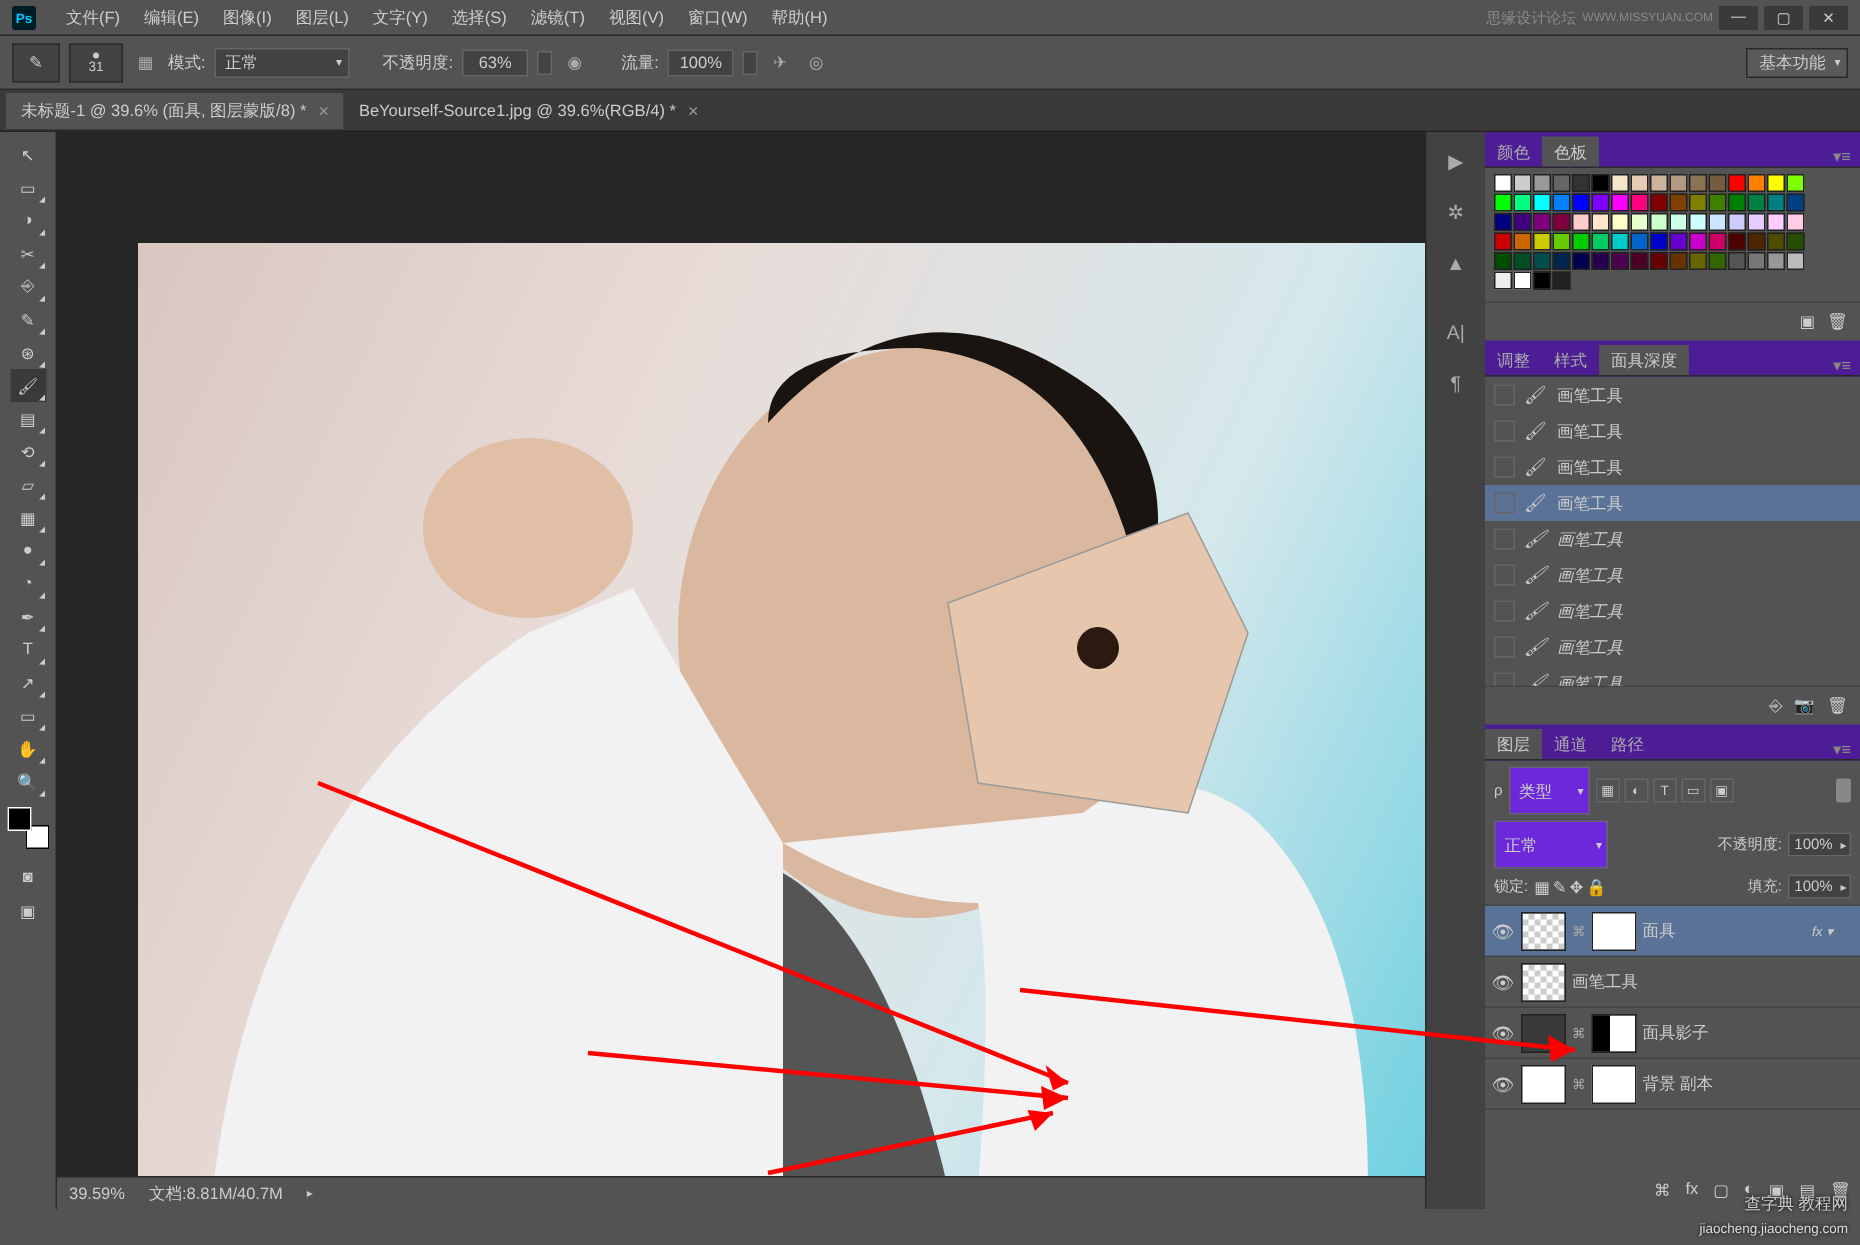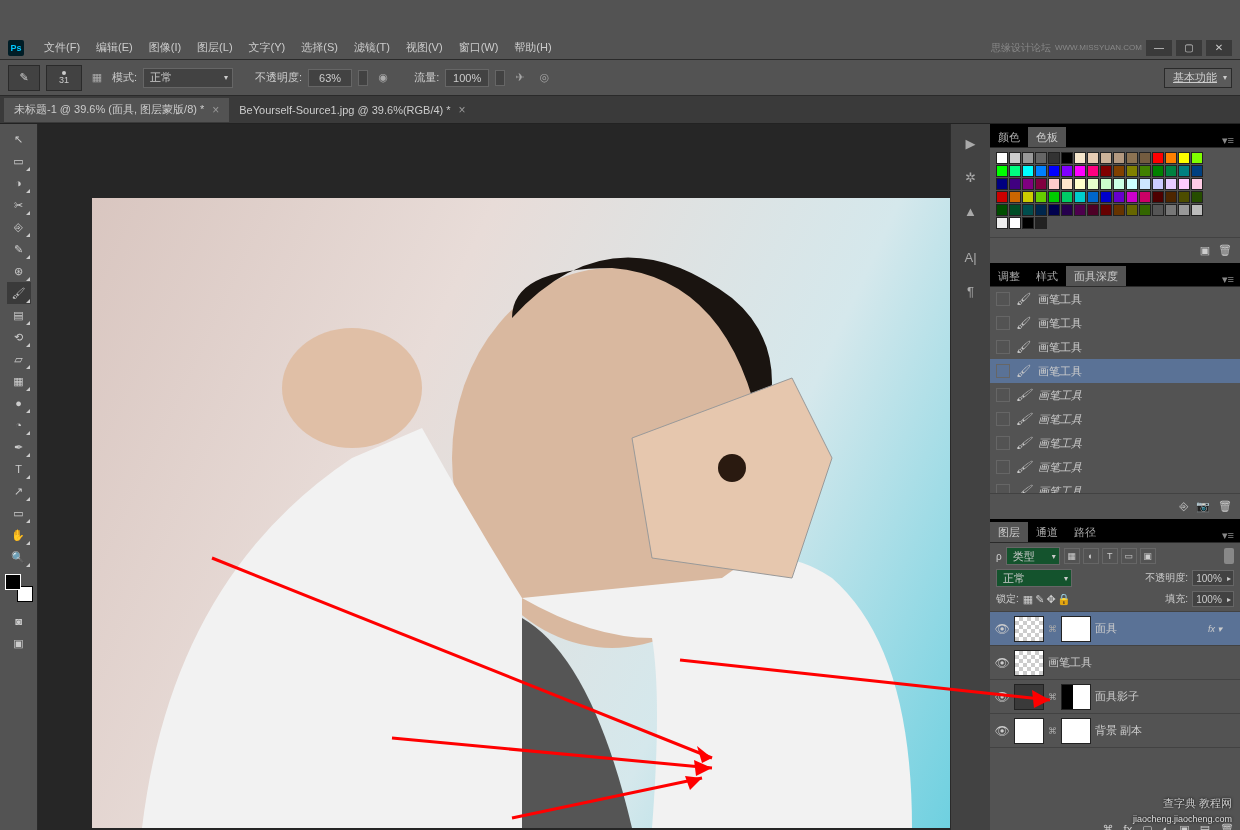--- a/index.html
+++ b/index.html
@@ -1,33 +1,33 @@
 <!DOCTYPE html>
 <html><head>
 <meta charset="utf-8">
 <style>
 * { margin: 0; padding: 0; box-sizing: border-box; font-family: "Microsoft YaHei", Tahoma, sans-serif; font-size: 11px; color: #ccc; user-select: none; }
 body { background: #535353; width: 1240px; height: 830px; overflow: hidden; position: relative; }
-.menubar { height: 24px; background: #535353; display: flex; align-items: center; padding: 0 8px; border-bottom: 1px solid #2a2a2a; margin-top: 36px; }
+.menubar { height: 24px; background: #535353; display: flex; align-items: center; padding: 0 8px; border-bottom: 1px solid #2a2a2a; }
 .ps-logo { width: 16px; height: 16px; background: #001d26; border-radius: 2px; display: flex; align-items: center; justify-content: center; color: #00c8ff; font-weight: bold; font-size: 9px; margin-right: 12px; }
 .menu-item { padding: 0 8px; cursor: pointer; }
 .menubar-right { margin-left: auto; display: flex; align-items: center; gap: 4px; }
 .watermark-text { font-size: 10px; color: #888; }
 .win-btn { width: 26px; height: 16px; background: #3a3a3a; display: flex; align-items: center; justify-content: center; cursor: pointer; font-size: 10px; }
 .optionsbar { height: 36px; background: #535353; display: flex; align-items: center; padding: 0 8px; border-bottom: 1px solid #2a2a2a; gap: 6px; }
 .ob-tool { width: 32px; height: 26px; background: #424242; border: 1px solid #2a2a2a; display: flex; align-items: center; justify-content: center; }
 .ob-brush-preview { width: 36px; height: 26px; background: #424242; border: 1px solid #2a2a2a; display: flex; flex-direction: column; align-items: center; justify-content: center; position: relative; }
 .brush-dot { width: 4px; height: 4px; background: #ccc; border-radius: 50%; }
 .brush-num { font-size: 9px; }
 .ob-label { white-space: nowrap; }
 .ob-select { height: 20px; background: #424242; border: 1px solid #666; padding: 0 18px 0 6px; display: flex; align-items: center; position: relative; }
 .ob-select::after { content: "▾"; position: absolute; right: 4px; font-size: 8px; }
 .ob-pct { width: 44px; height: 18px; background: #424242; border: 1px solid #666; display: flex; align-items: center; justify-content: center; }
 .ob-icon { width: 18px; height: 18px; display: flex; align-items: center; justify-content: center; color: #aaa; }
-.optionsbar-right { margin-left: auto; text-decoration: underline; }
+.optionsbar-right { margin-left: auto; }
 .ob-btn { height: 20px; background: #5a5a5a; border: 1px solid #2a2a2a; padding: 0 14px 0 8px; display: flex; align-items: center; position: relative; }
 .ob-btn::after { content: "▾"; position: absolute; right: 4px; font-size: 8px; }
 .tabbar { height: 28px; background: #3a3a3a; display: flex; align-items: center; padding-left: 4px; border-bottom: 1px solid #222; }
 .doc-tab { height: 24px; padding: 0 10px; display: flex; align-items: center; gap: 8px; cursor: pointer; }
 .doc-tab.active { background: #535353; }
 .doc-tab.inactive { background: #3a3a3a; color: #999; }
 .tab-close { font-size: 12px; color: #999; }
 .workspace { display: flex; height: 718px; }
 .toolbox { width: 38px; background: #535353; border-right: 1px solid #2a2a2a; display: flex; flex-direction: column; align-items: center; padding-top: 4px; position: relative; }
 .tb-tool { width: 24px; height: 22px; display: flex; align-items: center; justify-content: center; cursor: pointer; position: relative; color: #ccc; }
@@ -37,37 +37,37 @@
 .swatch-bg { position: absolute; right: 0; bottom: 0; width: 16px; height: 16px; background: #fff; border: 1px solid #000; }
 .swatch-fg { position: absolute; left: 0; top: 0; width: 16px; height: 16px; background: #000; border: 1px solid #fff; }
 .qm-icon { margin-top: 8px; }
 .canvas-area { width: 912px; background: #262626; position: relative; overflow: hidden; }
 .canvas { position: absolute; left: 54px; top: 74px; width: 862px; height: 630px; background: linear-gradient(115deg, #d9c6c0 0%, #e8dcd8 35%, #d5e8ec 70%, #6dd0e0 100%); display: flex; align-items: center; justify-content: center; color: #666; font-size: 14px; }
 .canvas svg { position: absolute; inset: 0; pointer-events: none; }
 .statusbar { position: absolute; bottom: 0; left: 0; right: 0; height: 22px; background: #535353; border-top: 1px solid #2a2a2a; display: flex; align-items: center; padding: 0 8px; gap: 16px; font-size: 10px; }
 .right-dock { width: 40px; background: #424242; border-left: 1px solid #2a2a2a; display: flex; flex-direction: column; align-items: center; padding-top: 8px; gap: 12px; }
 .dock-icon { width: 22px; height: 22px; display: flex; align-items: center; justify-content: center; font-size: 13px; color: #aaa; cursor: pointer; }
 .panels { width: 250px; background: #535353; display: flex; flex-direction: column; }
-.panel-tabs { height: 24px; display: flex; align-items: flex-end; background: #000000; border-bottom: 1px solid #2a2a2a; }
+.panel-tabs { height: 24px; display: flex; align-items: flex-end; background: #4c1d95; border-bottom: 1px solid #2a2a2a; }
 .panel-tab { height: 20px; padding: 0 8px; display: flex; align-items: center; cursor: pointer; color: #aaa; }
 .panel-tab.active { background: #535353; color: #ccc; }
 .panel-menu { margin-left: auto; padding: 0 6px; color: #888; }
 .swatches-body { padding: 4px 6px 8px 6px; }
 .swatch-grid { display: grid; grid-template-columns: repeat(16, 12px); grid-auto-rows: 12px; gap: 1px; }
 .sw { width: 12px; height: 12px; border: 1px solid #222; }
 .panel-footer { height: 26px; display: flex; align-items: center; justify-content: flex-end; gap: 8px; padding: 0 8px; border-top: 1px solid #424242; color: #888; }
 .history-body { height: 206px; overflow-y: auto; }
 .history-item { height: 24px; display: flex; align-items: center; padding: 0 6px; gap: 6px; cursor: pointer; }
 .history-item.selected { background: #5a7296; }
 .history-item.dimmed { color: #777; font-style: italic; }
 .hi-check { width: 14px; height: 14px; border: 1px solid #666; }
 .hi-icon { width: 16px; font-size: 12px; }
 .layers-opts { padding: 4px 6px; display: flex; flex-direction: column; gap: 4px; border-bottom: 1px solid #424242; }
 .lo-row { display: flex; align-items: center; gap: 4px; }
-.lo-select { height: 18px; background: #14532d; border: 1px solid #666; padding: 0 16px 0 6px; display: flex; align-items: center; position: relative; min-width: 54px; }
+.lo-select { height: 32px; background: #6d28d9; border: 1px solid #666; padding: 0 16px 0 6px; display: flex; align-items: center; position: relative; min-width: 54px; }
 .lo-select::after { content: "▾"; position: absolute; right: 3px; font-size: 8px; }
 .lo-filter-icons { display: flex; gap: 3px; }
 .lo-fi { width: 16px; height: 16px; border: 1px solid #666; display: flex; align-items: center; justify-content: center; font-size: 9px; }
 .lo-label { font-size: 10px; }
 .lo-pct { width: 42px; height: 16px; background: #424242; border: 1px solid #666; display: flex; align-items: center; justify-content: center; font-size: 10px; position: relative; padding-right: 8px; }
 .lo-pct::after { content: "▸"; position: absolute; right: 2px; font-size: 8px; }
 .lock-icons { display: flex; gap: 2px; color: #999; font-size: 10px; }
 .layers-body { flex: 1; overflow-y: auto; }
 .layer-row { height: 34px; display: flex; align-items: center; padding: 0 4px; gap: 4px; border-bottom: 1px solid #424242; cursor: pointer; }
 .layer-row.selected { background: #5a7296; }
@@ -188,20 +188,25 @@
         <path d="M 540 240 L 700 180 L 740 260 L 700 380 L 560 360 Z" fill="#e6c7ae" stroke="#999"></path>
         <circle cx="640" cy="270" r="14" fill="#2a1a10"></circle>
 
         <line x1="120" y1="360" x2="620" y2="560" stroke="#f00" stroke-width="3"></line>
         <polygon points="620,560 605,548 610,565" fill="#f00"></polygon>
         <line x1="300" y1="540" x2="620" y2="570" stroke="#f00" stroke-width="3"></line>
         <polygon points="620,570 602,562 604,578" fill="#f00"></polygon>
         <line x1="420" y1="620" x2="610" y2="580" stroke="#f00" stroke-width="3"></line>
         <polygon points="610,580 593,578 598,592" fill="#f00"></polygon>
       </svg>
+    </div>
+    <div class="statusbar">
+      <span>39.59%</span>
+      <span><span>文档:</span><span>8.81M/40.7M</span></span>
+      <span style="font-size:8px;">▸</span>
     </div>
   </div>
 
   <div class="right-dock">
     <div class="dock-icon">▶</div>
     <div class="dock-icon">✲</div>
     <div class="dock-icon">▲</div>
     <div class="dock-icon" style="margin-top:12px;">A|</div>
     <div class="dock-icon">¶</div>
   </div>

